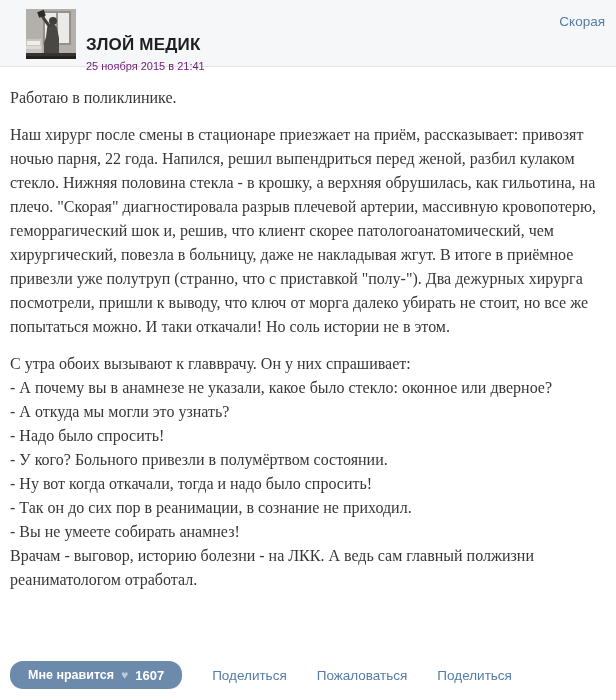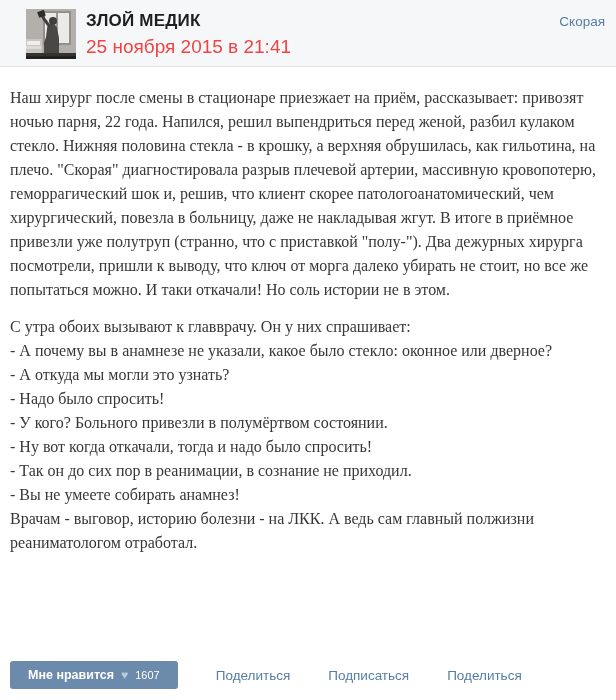--- a/index.html
+++ b/index.html
@@ -35,24 +35,25 @@
   .head-text {
     position: absolute;
     left: 86px;
     top: 11px;
   }
   .title {
     font-size: 17px;
     font-weight: bold;
     color: #1f1f1f;
     letter-spacing: 0.2px;
+    margin-top: 24px;
   }
   .date {
-    font-size: 19px;
-    color: #ef4444;
+    font-size: 11px;
+    color: #701a75;
     margin-top: 5px;
   }
   .close {
     position: absolute;
     right: 11px;
     top: 14px;
     font-size: 13.5px;
     color: var(--accent_link, #577ca5);
     text-decoration: none;
     cursor: pointer;
@@ -82,47 +83,47 @@
     height: 50px;
     padding: 0 10px;
     box-sizing: border-box;
     display: flex;
     align-items: center;
     background: #ffffff;
   }
   .like {
     background: var(--like_button, #6b8aac);
     border: none;
-    border-radius: 3px;
+    border-radius: 13px;
     color: #ffffff;
     height: 28px;
     padding: 0 18px;
     font-family: "Liberation Sans", sans-serif;
     font-size: 12.5px;
     font-weight: bold;
     display: inline-flex;
     align-items: center;
     cursor: pointer;
   }
   .heart {
     opacity: 0.55;
     margin: 0 7px;
     font-size: 12px;
     font-weight: normal;
   }
   .count {
-    font-size: 11px;
-    font-weight: normal;
+    font-size: 13px;
+    font-weight: bold;
     text-align: right;
   }
   .footer a {
     color: var(--accent_link, #577ca5);
     font-size: 13.5px;
     text-decoration: none;
-    margin-left: 38px;
+    margin-left: 30px;
     cursor: pointer;
     white-space: nowrap;
   }
 </style>
 </head>
 <body>
 
 <div class="frame">
 
   <div class="header">
@@ -144,28 +145,29 @@
       </svg>
     </div>
     <div class="head-text">
       <div class="title">ЗЛОЙ МЕДИК</div>
       <div class="date">25 ноября 2015 в 21:41</div>
     </div>
     <a class="close">Скорая</a>
   </div>
 
   <div class="content">
+      <p>Работаю в поликлинике.</p>
       <p>Наш хирург после смены в стационаре приезжает на приём, рассказывает: привозят ночью парня, 22 года. Напился, решил выпендриться перед женой, разбил кулаком стекло. Нижняя половина стекла - в крошку, а верхняя обрушилась, как гильотина, на плечо. "Скорая" диагностировала разрыв плечевой артерии, массивную кровопотерю, геморрагический шок и, решив, что клиент скорее патологоанатомический, чем хирургический, повезла в больницу, даже не накладывая жгут. В итоге в приёмное привезли уже полутруп (странно, что с приставкой "полу-"). Два дежурных хирурга посмотрели, пришли к выводу, что ключ от морга далеко убирать не стоит, но все же попытаться можно. И таки откачали! Но соль истории не в этом.</p>
       <p>С утра обоих вызывают к главврачу. Он у них спрашивает:<br>- А почему вы в анамнезе не указали, какое было стекло: оконное или дверное?<br>- А откуда мы могли это узнать?<br>- Надо было спросить!<br>- У кого? Больного привезли в полумёртвом состоянии.<br>- Ну вот когда откачали, тогда и надо было спросить!<br>- Так он до сих пор в реанимации, в сознание не приходил.<br>- Вы не умеете собирать анамнез!<br>Врачам - выговор, историю болезни - на ЛКК. А ведь сам главный полжизни реаниматологом отработал.</p>
     </div>
 
   <div class="footer">
     <button class="like">
       <span>Мне нравится</span>
       <span class="heart">♥</span>
       <span class="count">1607</span>
     </button>
     <a>Поделиться</a>
-    <a>Подписаться</a>
+    <a>Пожаловаться</a>
     <a>Поделиться</a>
   </div>
 
 </div>
 
 </body></html>

